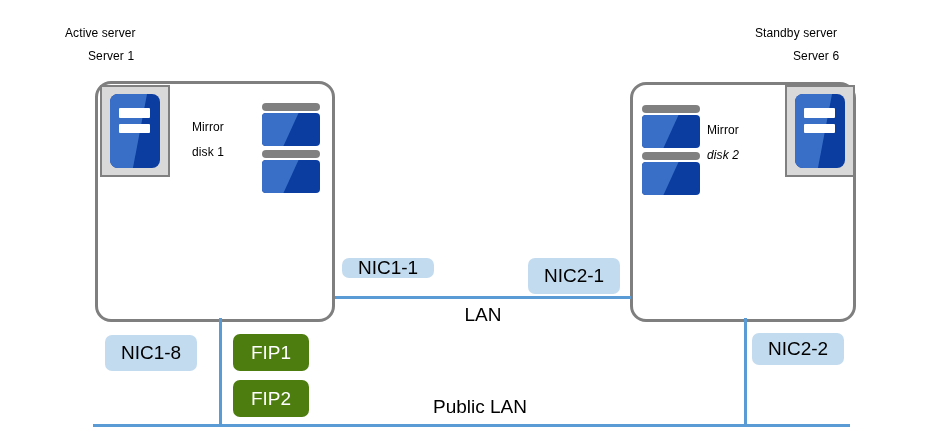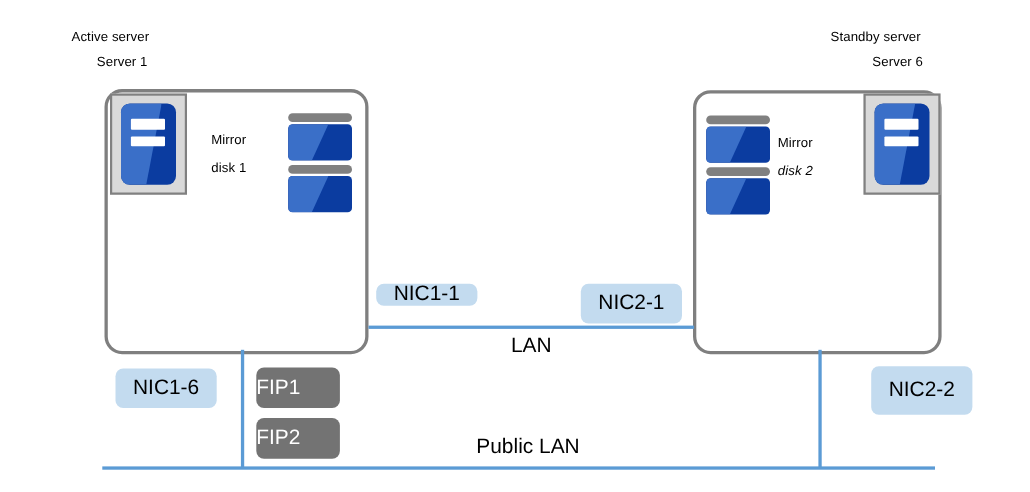--- a/index.html
+++ b/index.html
@@ -112,27 +112,27 @@
     font-size: 19px;
     display: flex;
     align-items: center;
     justify-content: center;
     box-sizing: border-box;
   }
 
   
   .fip-badge {
     position: absolute;
-    background: #737373;
+    background: #4d7c0f;
     border-radius: 7px;
     color: #ffffff;
     font-size: 19px;
     display: flex;
     align-items: center;
-    justify-content: flex-start;
+    justify-content: center;
     box-sizing: border-box;
   }
 
   
   .lan-line-h {
     position: absolute;
     height: 3px;
     background: #5b9bd5;
   }
   .lan-line-v {
@@ -214,24 +214,24 @@
     <div>LAN</div>
   </div>
 
   <div class="lan-line-h" style="left:93px; top:424px; width:757px;"></div>
 
   <div class="lan-line-v" style="left:219px; top:318px; height:107px;"></div>
 
   <div class="lan-line-v" style="left:744px; top:318px; height:107px;"></div>
 
   <div class="nic-badge" style="left:105px; top:335px; width:92px; height:36px;">
-    <span>NIC1-6</span>
-  </div>
-
-  <div class="nic-badge" style="left:752px; top:333px; width:92px; height:44px;margin-left:40px;">
+    <span>NIC1-8</span>
+  </div>
+
+  <div class="nic-badge" style="left:752px; top:333px; width:92px; height:32px;">
     <span>NIC2-2</span>
   </div>
 
   <div class="fip-badge" style="left:233px; top:334px; width:76px; height:37px;">
     <span>FIP1</span>
   </div>
 
   <div class="fip-badge" style="left:233px; top:380px; width:76px; height:37px;">
     <span>FIP2</span>
   </div>

